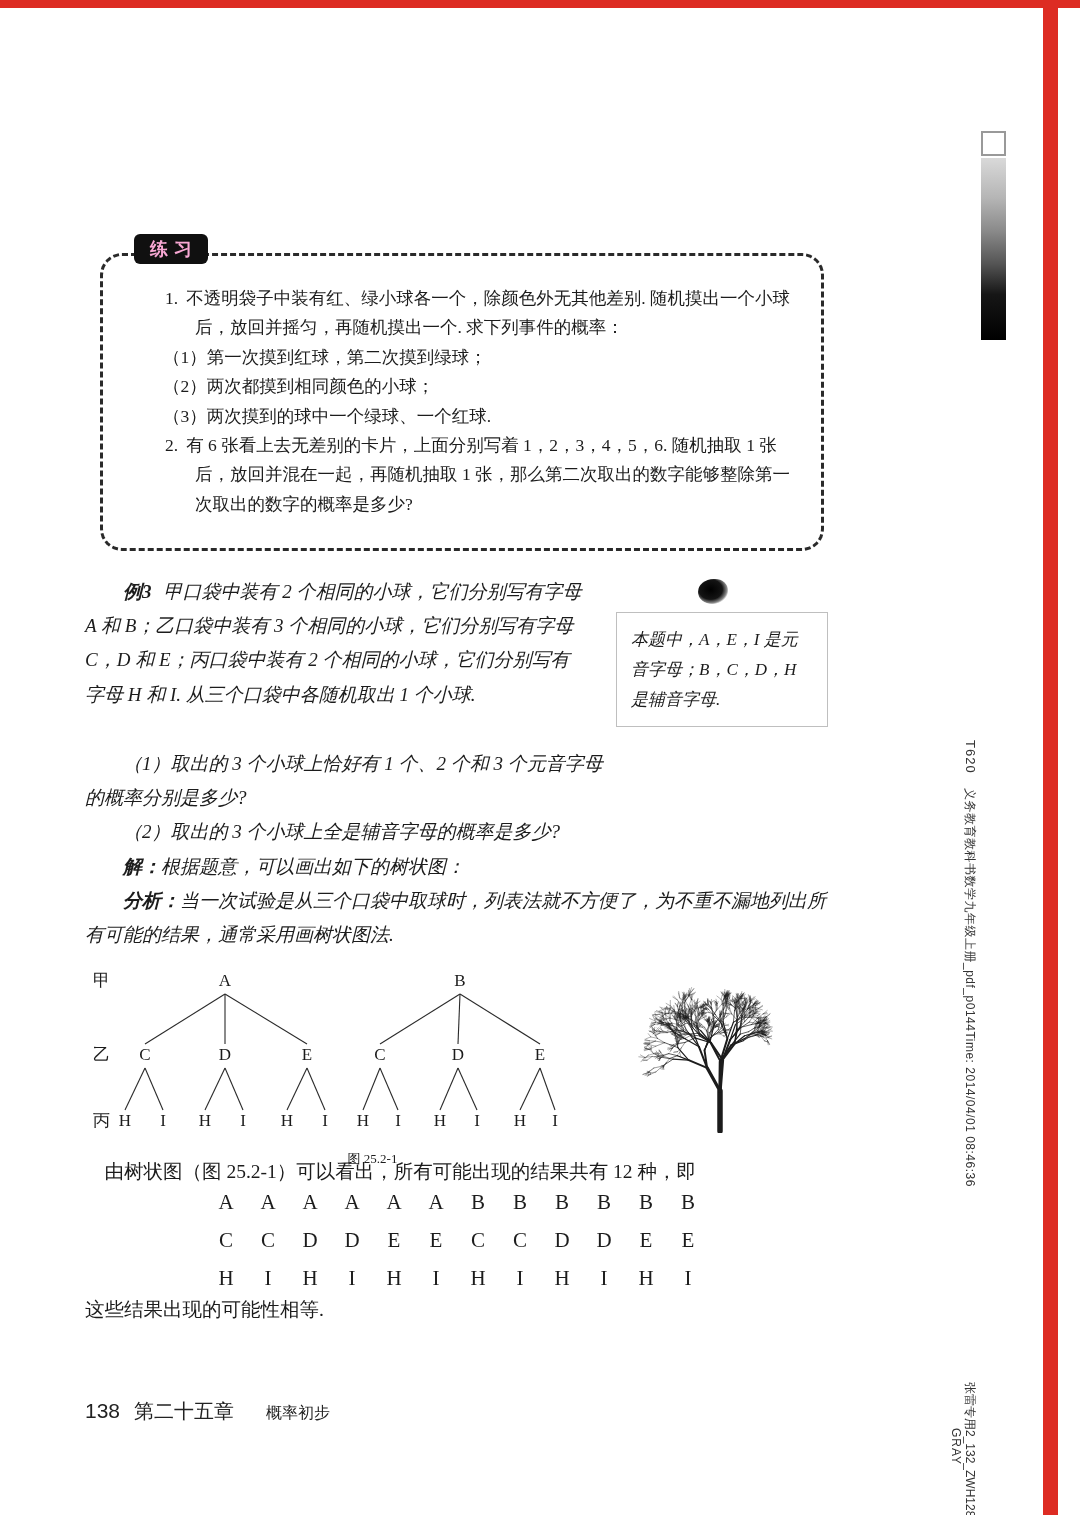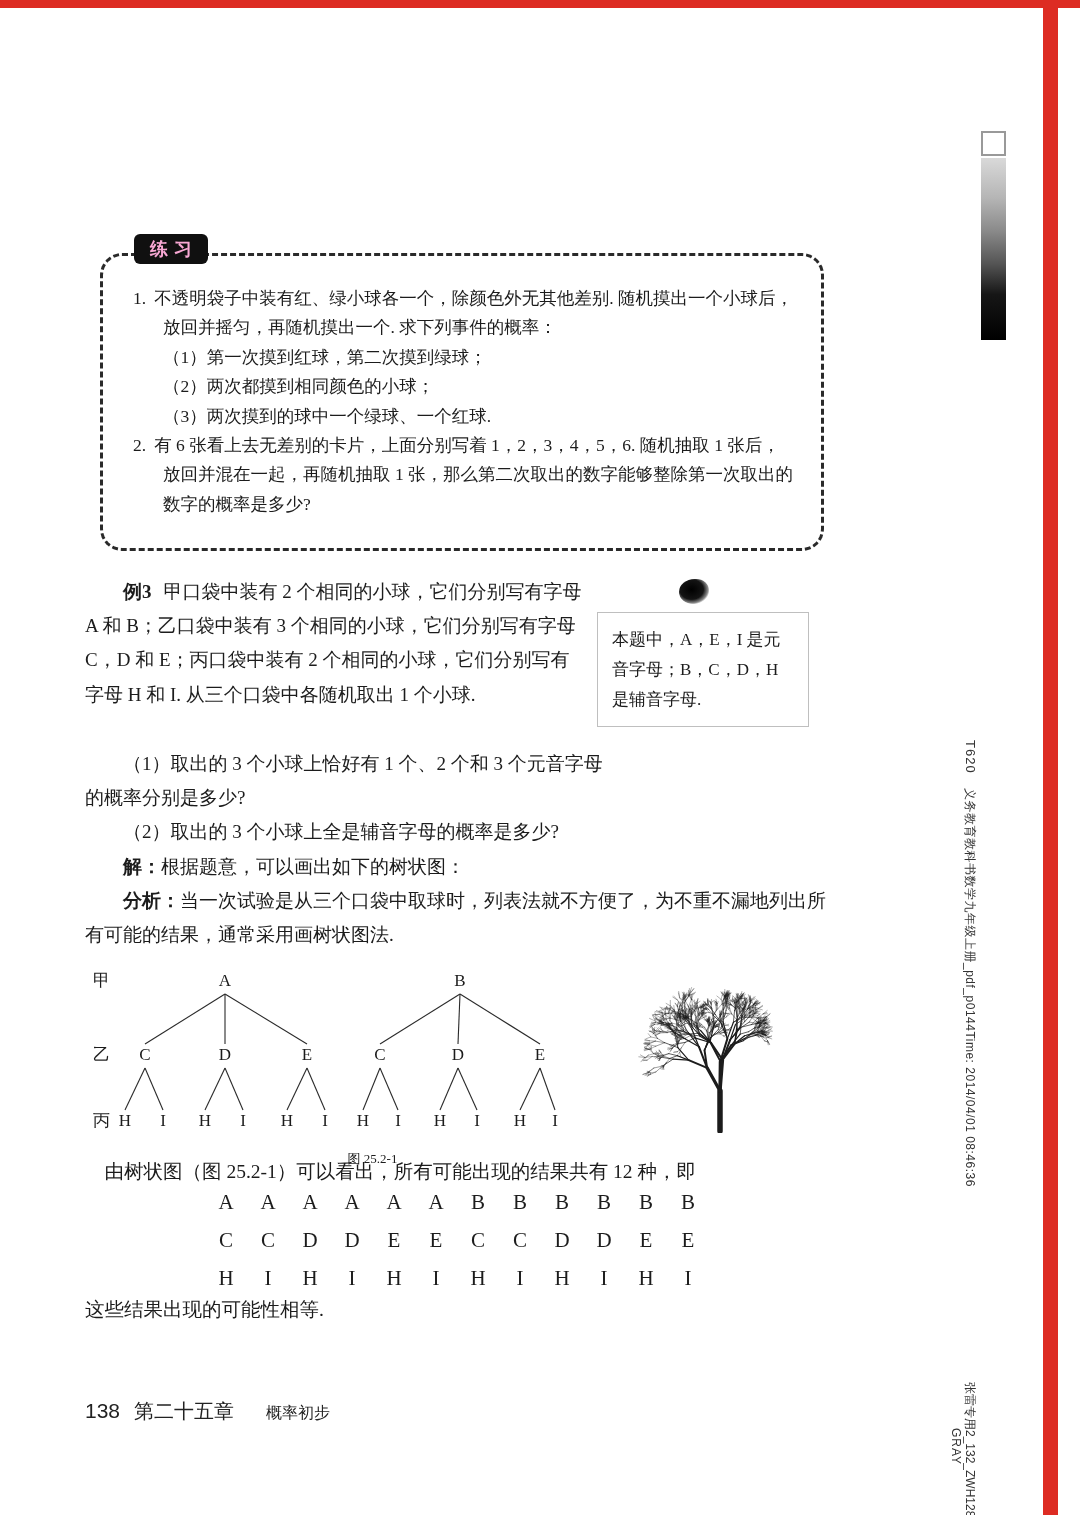--- a/index.html
+++ b/index.html
@@ -16,28 +16,28 @@
   .practice-box {
     position:absolute; left:100px; top:253px; width:724px; height:298px;
     border:3px dashed #2a2a2a; border-radius:22px; box-sizing:border-box;
     padding:28px 26px 0 30px; font-size:17.5px; line-height:1.68;
   }
   .practice-label {
     position:absolute; left:134px; top:234px; background:#101010; color:#f9a8d4;
     font-family:"Liberation Sans", sans-serif; font-weight:bold; font-size:18px;
     padding:3px 10px 3px 16px; border-radius:6px; letter-spacing:6px;
   }
-  .p-item { padding-left:30px; text-indent:-30px; }
+  .p-item { padding-left:30px; text-indent:-30px;margin-left:32px; }
   .p-num  { margin-right:8px; }
   .p-sub  { padding-left:30px; }
 
-  .example { position:absolute; left:85px; top:575px; width:748px; }
+  .example { position:absolute; left:85px; top:575px; width:748px;font-style:italic; }
   .ex-row  { display:flex; min-height:172px; }
   .ex-left { width:500px; }
-  .ex-right{ width:212px; margin-left:12px; }
+  .ex-right{ width:212px; margin-left:31px; }
   .para { margin:0; font-size:19px; line-height:1.8; text-indent:2em; }
   .w-narrow { width:525px; }
   .bold { font-weight:bold; }
   .gap  { display:inline-block; width:12px; }
   .ink-spot {
     width:30px; height:25px; margin:4px 0 8px 82px; border-radius:55% 45% 50% 50%;
     background:radial-gradient(ellipse at 42% 42%, #000 0%, #141414 48%, #8a8a8a 66%, rgba(255,255,255,0) 74%);
   }
   .note-box { border:1px solid #bfbfbf; padding:12px 14px; font-size:17px; line-height:1.75; background:#fff; }
 

